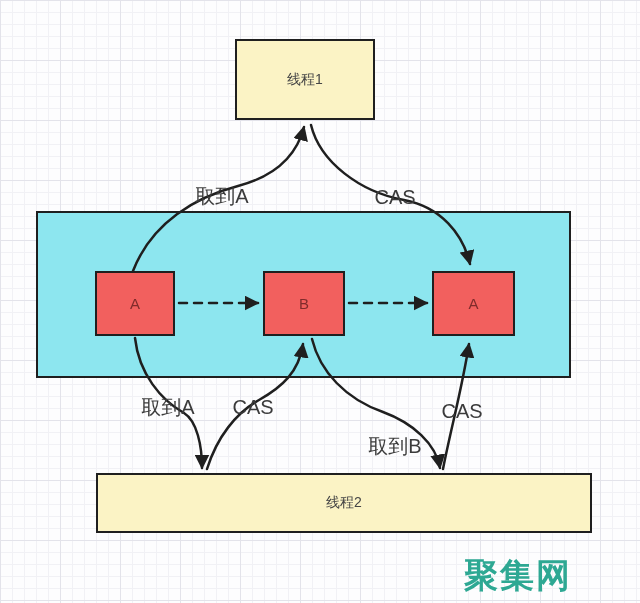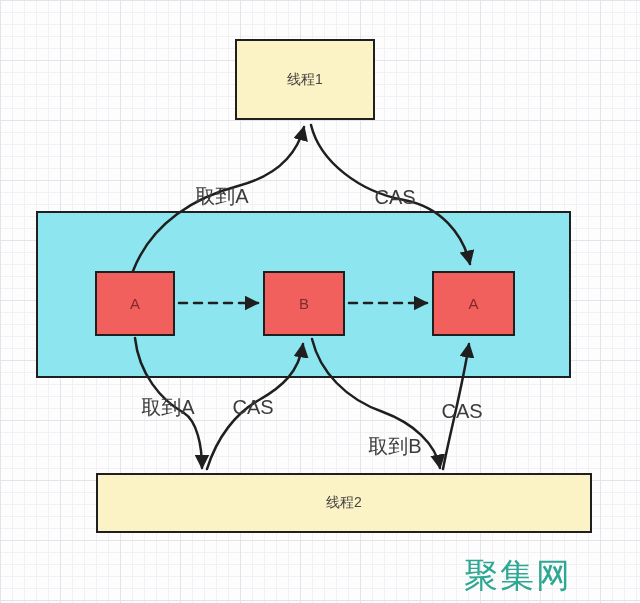--- a/index.html
+++ b/index.html
@@ -40,21 +40,21 @@
     transform:translate(-50%,-50%);white-space:nowrap;
   }
   .lbl-get-a-top{left:222px;top:196px;}
   .lbl-cas-top{left:395px;top:197px;}
   .lbl-get-a-bottom{left:168px;top:407px;}
   .lbl-cas-bottom-left{left:253px;top:407px;}
   .lbl-get-b-bottom{left:395px;top:407px;margin-top:39px;}
   .lbl-cas-bottom-right{left:462px;top:411px;}
   .watermark{
     position:absolute;right:68px;bottom:4px;z-index:5;
-    font-size:34px;font-weight:400;color:#2ea893;letter-spacing:2px;
+    font-size:34px;font-weight:700;color:#2ea893;letter-spacing:2px;
   }
 </style>
 </head>
 <body>
 
 <div class="canvas">
 
   <div class="memory-container"></div>
 
   <div class="thread-box thread1">

